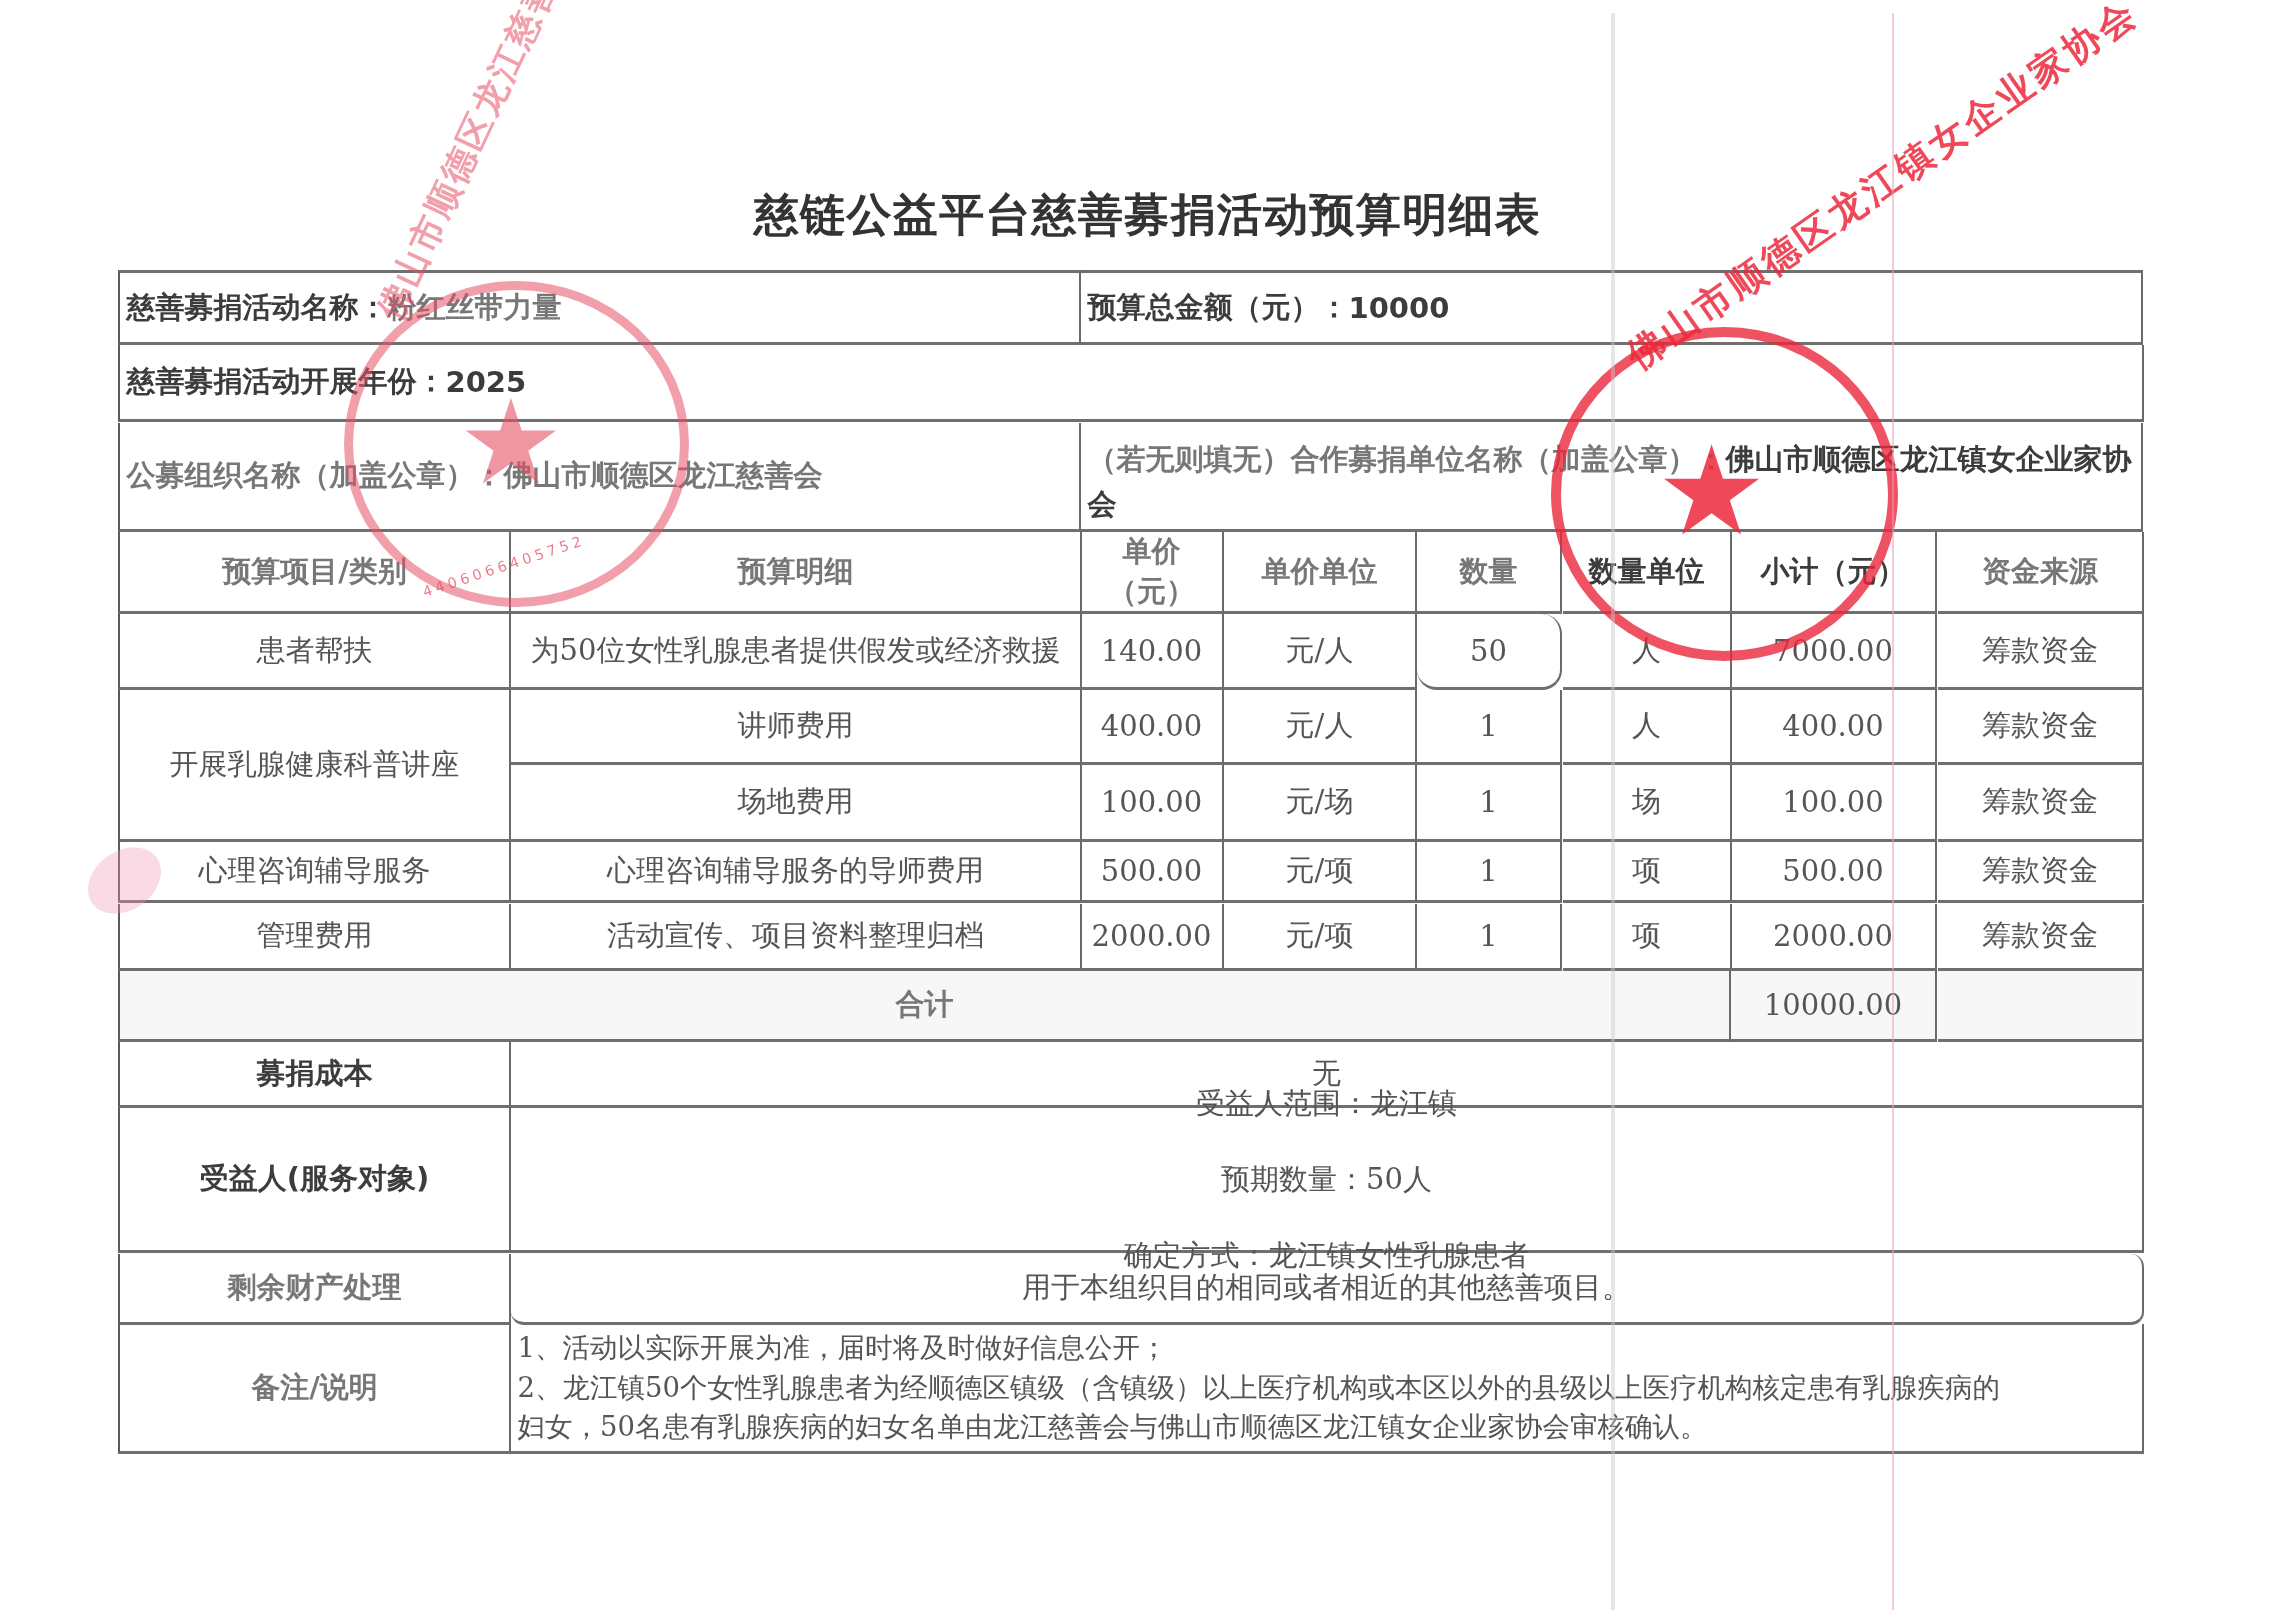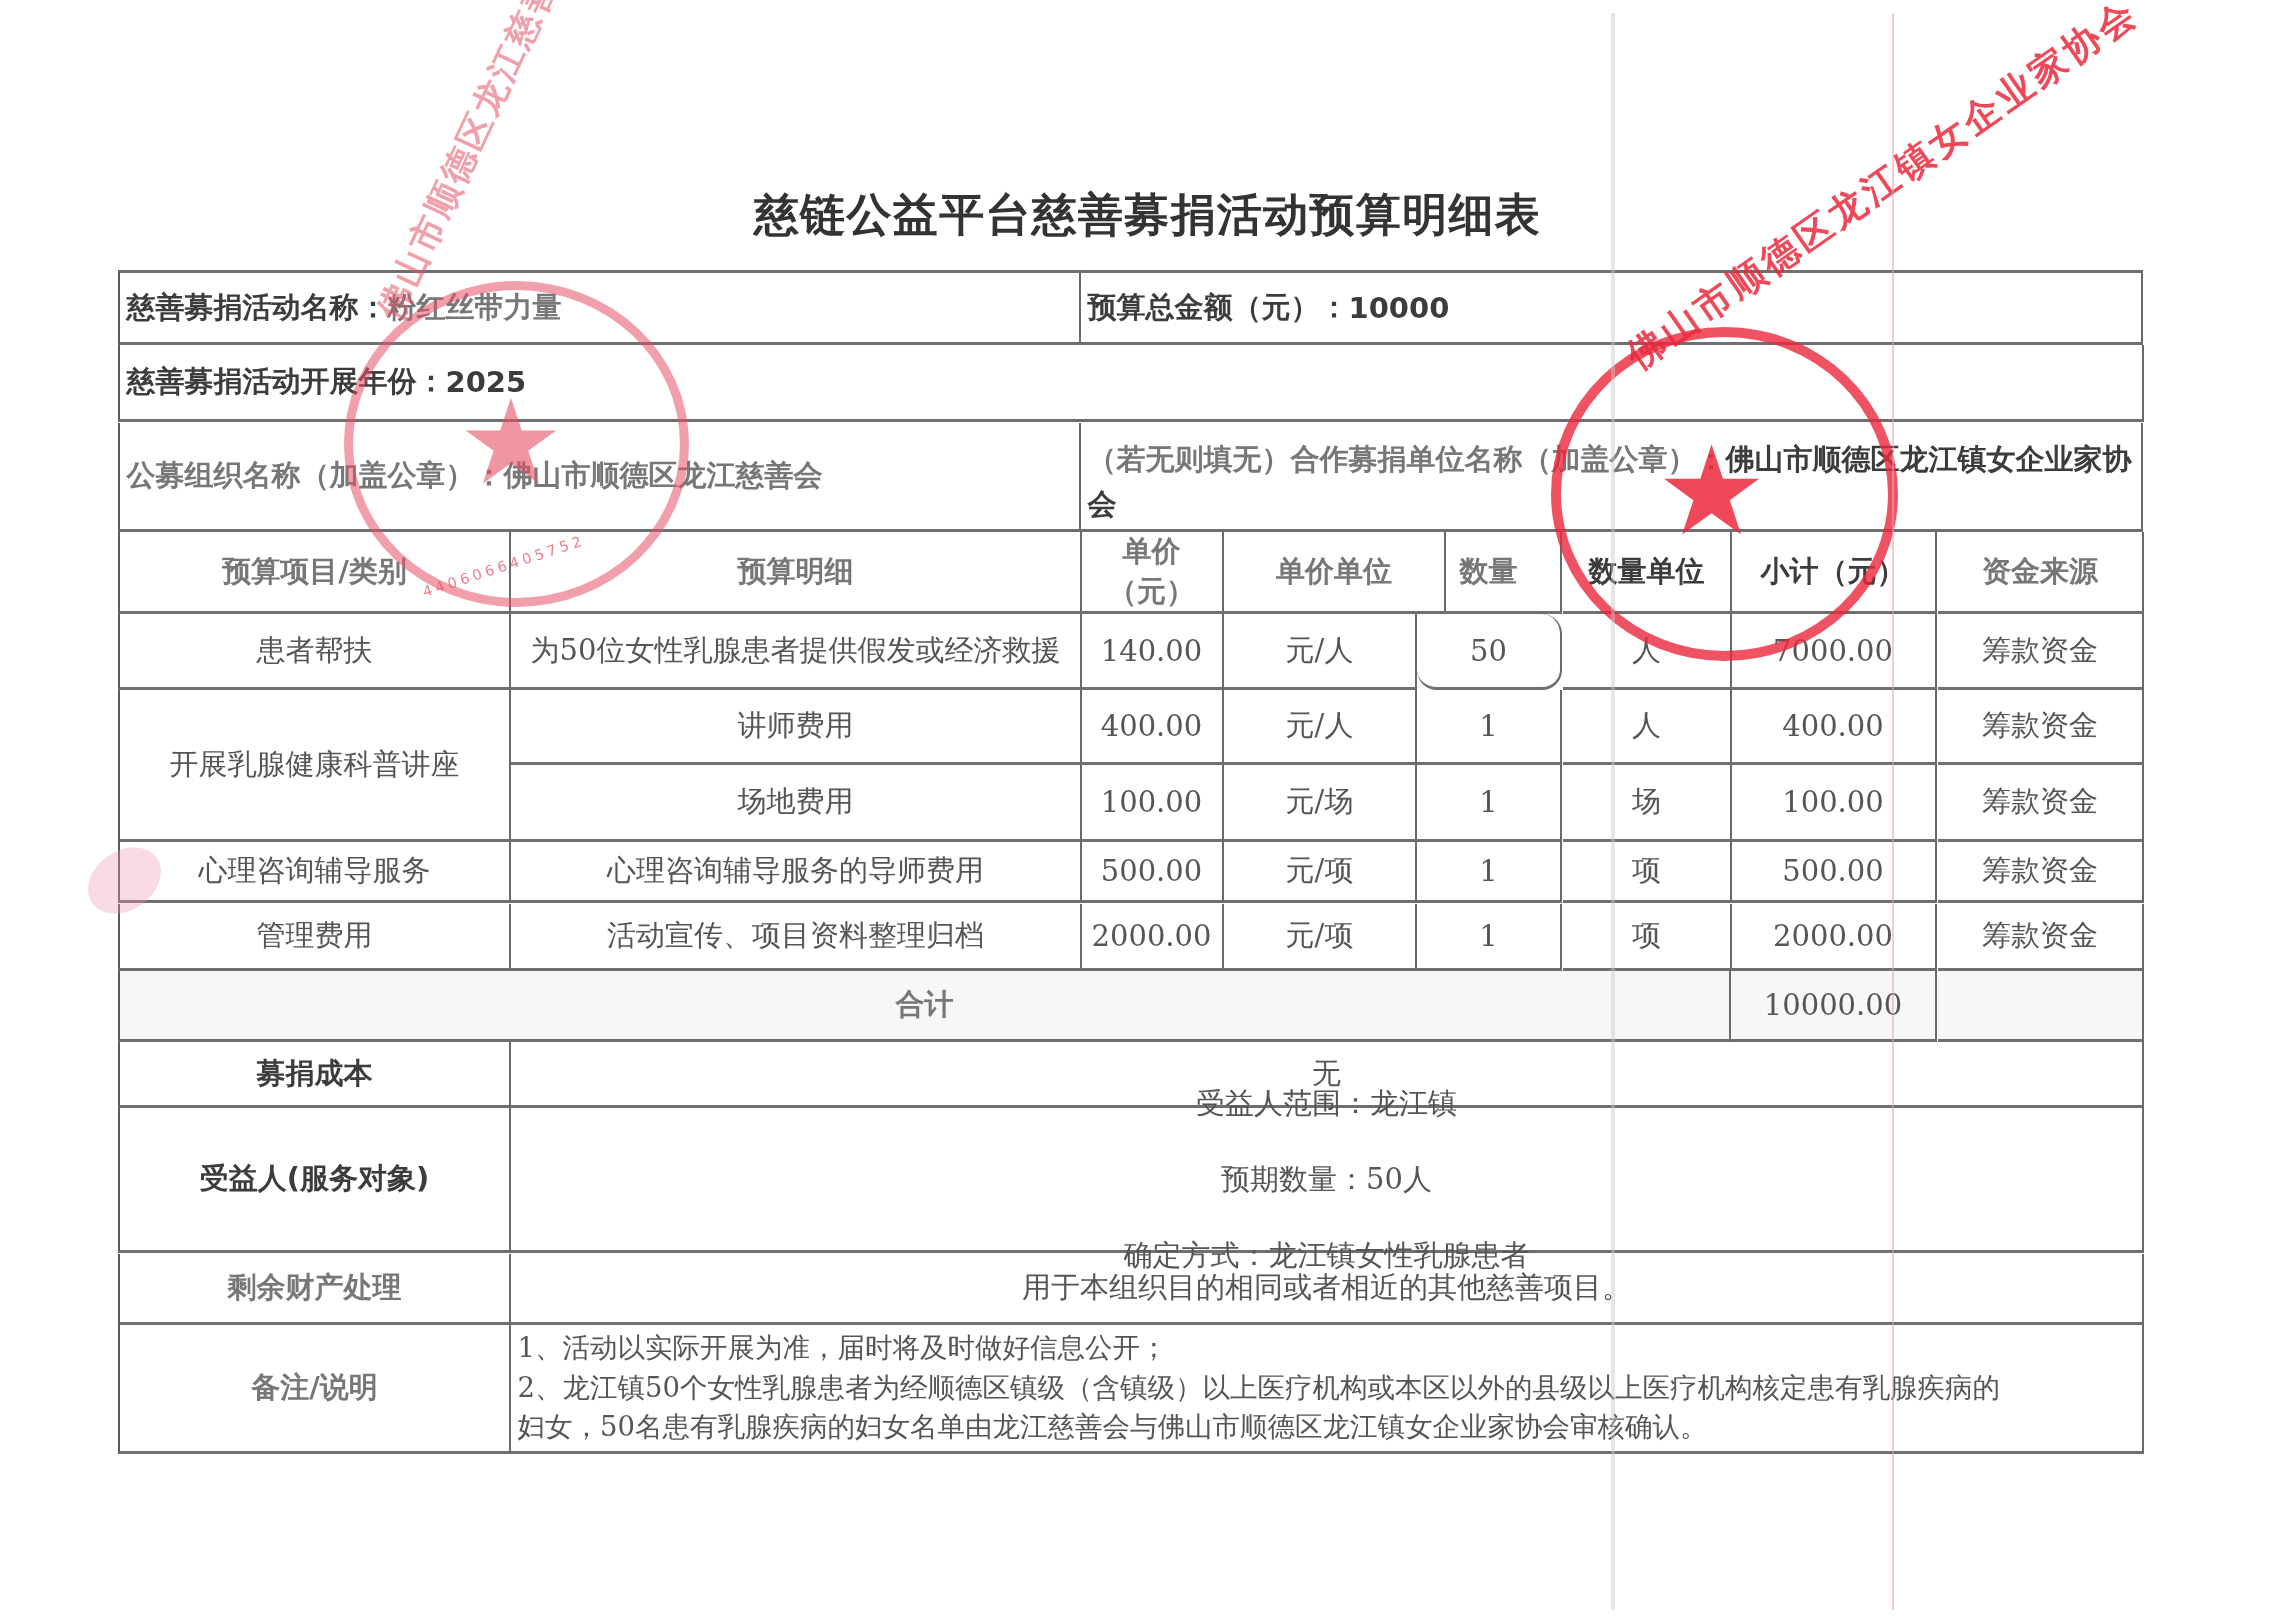--- a/index.html
+++ b/index.html
@@ -63,21 +63,21 @@
     <span>公募组织名称（加盖公章）：</span>
       <span>佛山市顺德区龙江慈善会</span>
   </div>
   <div class="cell meta b g" style="left:963px;top:153px;width:1062px;height:109px;line-height:1.55;display:block;padding-top:14.4px;">
     <span>（若无则填无）合作募捐单位名称（加盖公章）：</span><span style="color:#3c3c3c">佛山市顺德区龙江镇女企业家协会</span>
   </div>
 
   <div class="cell center hdr b g left-border" style="left:0;top:262px;width:393px;height:82px;">预算项目/类别</div>
   <div class="cell center hdr b g" style="left:393px;top:262px;width:571px;height:82px;">预算明细</div>
   <div class="cell center hdr b g" style="left:963px;top:262px;width:143px;height:82px;">单价（元）</div>
-  <div class="cell center hdr b g" style="left:1106px;top:262px;width:222px;height:82px;">单价单位</div>
+  <div class="cell center hdr b g" style="left:1106px;top:262px;width:193px;height:82px;">单价单位</div>
   <div class="cell center hdr b g" style="left:1299px;top:262px;width:145px;height:82px;">数量</div>
   <div class="cell center hdr b" style="left:1445px;top:262px;width:169px;height:82px;">数量单位</div>
   <div class="cell center hdr b" style="left:1613px;top:262px;width:206px;height:82px;">小计（元）</div>
   <div class="cell center hdr b g" style="left:1820px;top:262px;width:206px;height:82px;">资金来源</div>
 
   <div class="cell center body left-border" style="left:0;top:344px;width:393px;height:76px;">患者帮扶</div>
   <div class="cell center body" style="left:393px;top:344px;width:571px;height:76px;">为50位女性乳腺患者提供假发或经济救援</div>
   <div class="cell center body" style="left:963px;top:344px;width:143px;height:76px;">140.00</div>
   <div class="cell center body" style="left:1106px;top:344px;width:193px;height:76px;">元/人</div>
   <div class="cell center body" style="left:1299px;top:344px;width:145px;height:76px;border-radius:20px;">50</div>
@@ -129,21 +129,21 @@
   <div class="cell center body" style="left:393px;top:772px;width:1633px;height:66px;">无</div>
 
   <div class="cell center hdr b left-border" style="left:0;top:838px;width:393px;height:145px;">受益人(服务对象)</div>
   <div class="cell center body multiline" style="left:393px;top:838px;width:1633px;height:145px;">
     <div>受益人范围：龙江镇</div>
     <div>预期数量：50人</div>
     <div>确定方式：龙江镇女性乳腺患者</div>
   </div>
 
   <div class="cell center hdr b g left-border" style="left:0;top:984px;width:393px;height:71px;">剩余财产处理</div>
-  <div class="cell center body" style="left:393px;top:984px;width:1633px;height:71px;">用于本组织目的相同或者相近的其他慈善项目。</div>
+  <div class="cell center body" style="left:393px;top:984px;width:1633px;height:71px;border-radius:13px;">用于本组织目的相同或者相近的其他慈善项目。</div>
 
   <div class="cell center hdr b g left-border" style="left:0;top:1054px;width:393px;height:130px;">备注/说明</div>
   <div class="cell notes" style="left:393px;top:1054px;width:1633px;height:130px;">
     <div>1、活动以实际开展为准，届时将及时做好信息公开；</div>
     <div>2、龙江镇50个女性乳腺患者为经顺德区镇级（含镇级）以上医疗机构或本区以外的县级以上医疗机构核定患有乳腺疾病的</div>
     <div>妇女，50名患有乳腺疾病的妇女名单由龙江慈善会与佛山市顺德区龙江镇女企业家协会审核确认。</div>
   </div>
 </div>
 
 <div class="stamp stamp-left"></div>

